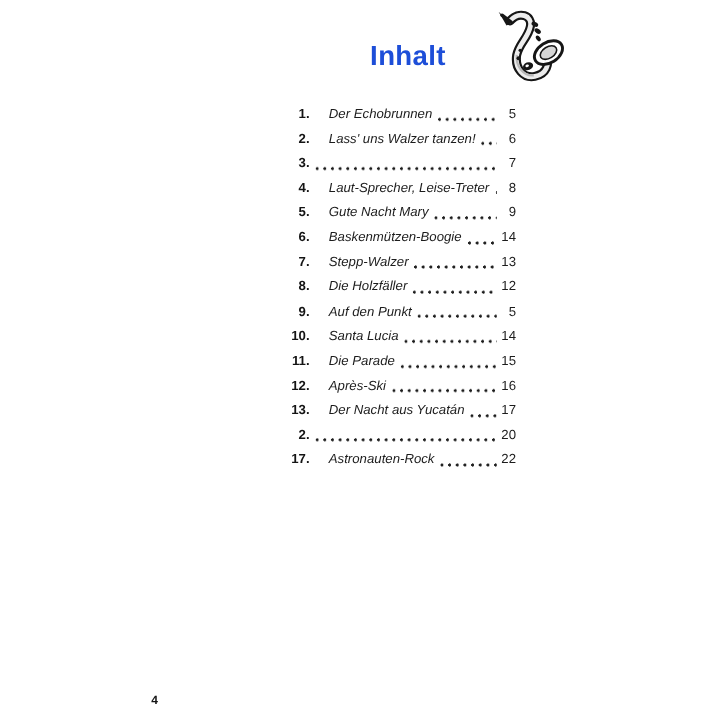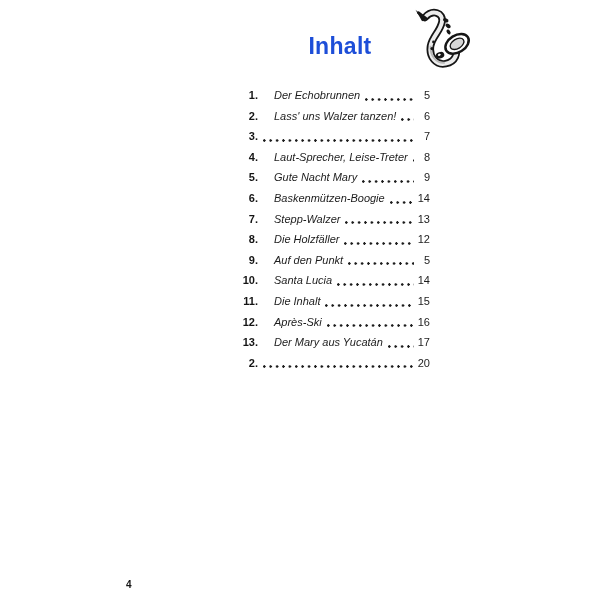--- a/index.html
+++ b/index.html
@@ -183,42 +183,48 @@
 
   <div class="row">
     <span class="num">10.</span>
     <span class="t">Santa Lucia</span>
     <span class="leader"></span>
     <span class="pg">14</span>
   </div>
 
   <div class="row">
     <span class="num">11.</span>
-    <span class="t">Die Inhalt</span>
+    <span class="t">Die Parade</span>
     <span class="leader"></span>
     <span class="pg">15</span>
   </div>
 
   <div class="row">
     <span class="num">12.</span>
     <span class="t">Après-Ski</span>
     <span class="leader"></span>
     <span class="pg">16</span>
   </div>
 
   <div class="row">
     <span class="num">13.</span>
-    <span class="t">Der Mary aus Yucatán</span>
+    <span class="t">Der Nacht aus Yucatán</span>
     <span class="leader"></span>
     <span class="pg">17</span>
   </div>
 
 
 
   <div class="row">
     <span class="num">2.</span>
     <span class="leader"></span>
     <span class="pg">20</span>
   </div>
 
+  <div class="row">
+    <span class="num">17.</span>
+    <span class="t">Astronauten-Rock</span>
+    <span class="leader"></span>
+    <span class="pg">22</span>
+  </div>
 </div>
 
 <div class="footer-page">4</div>
 
 </body></html>

